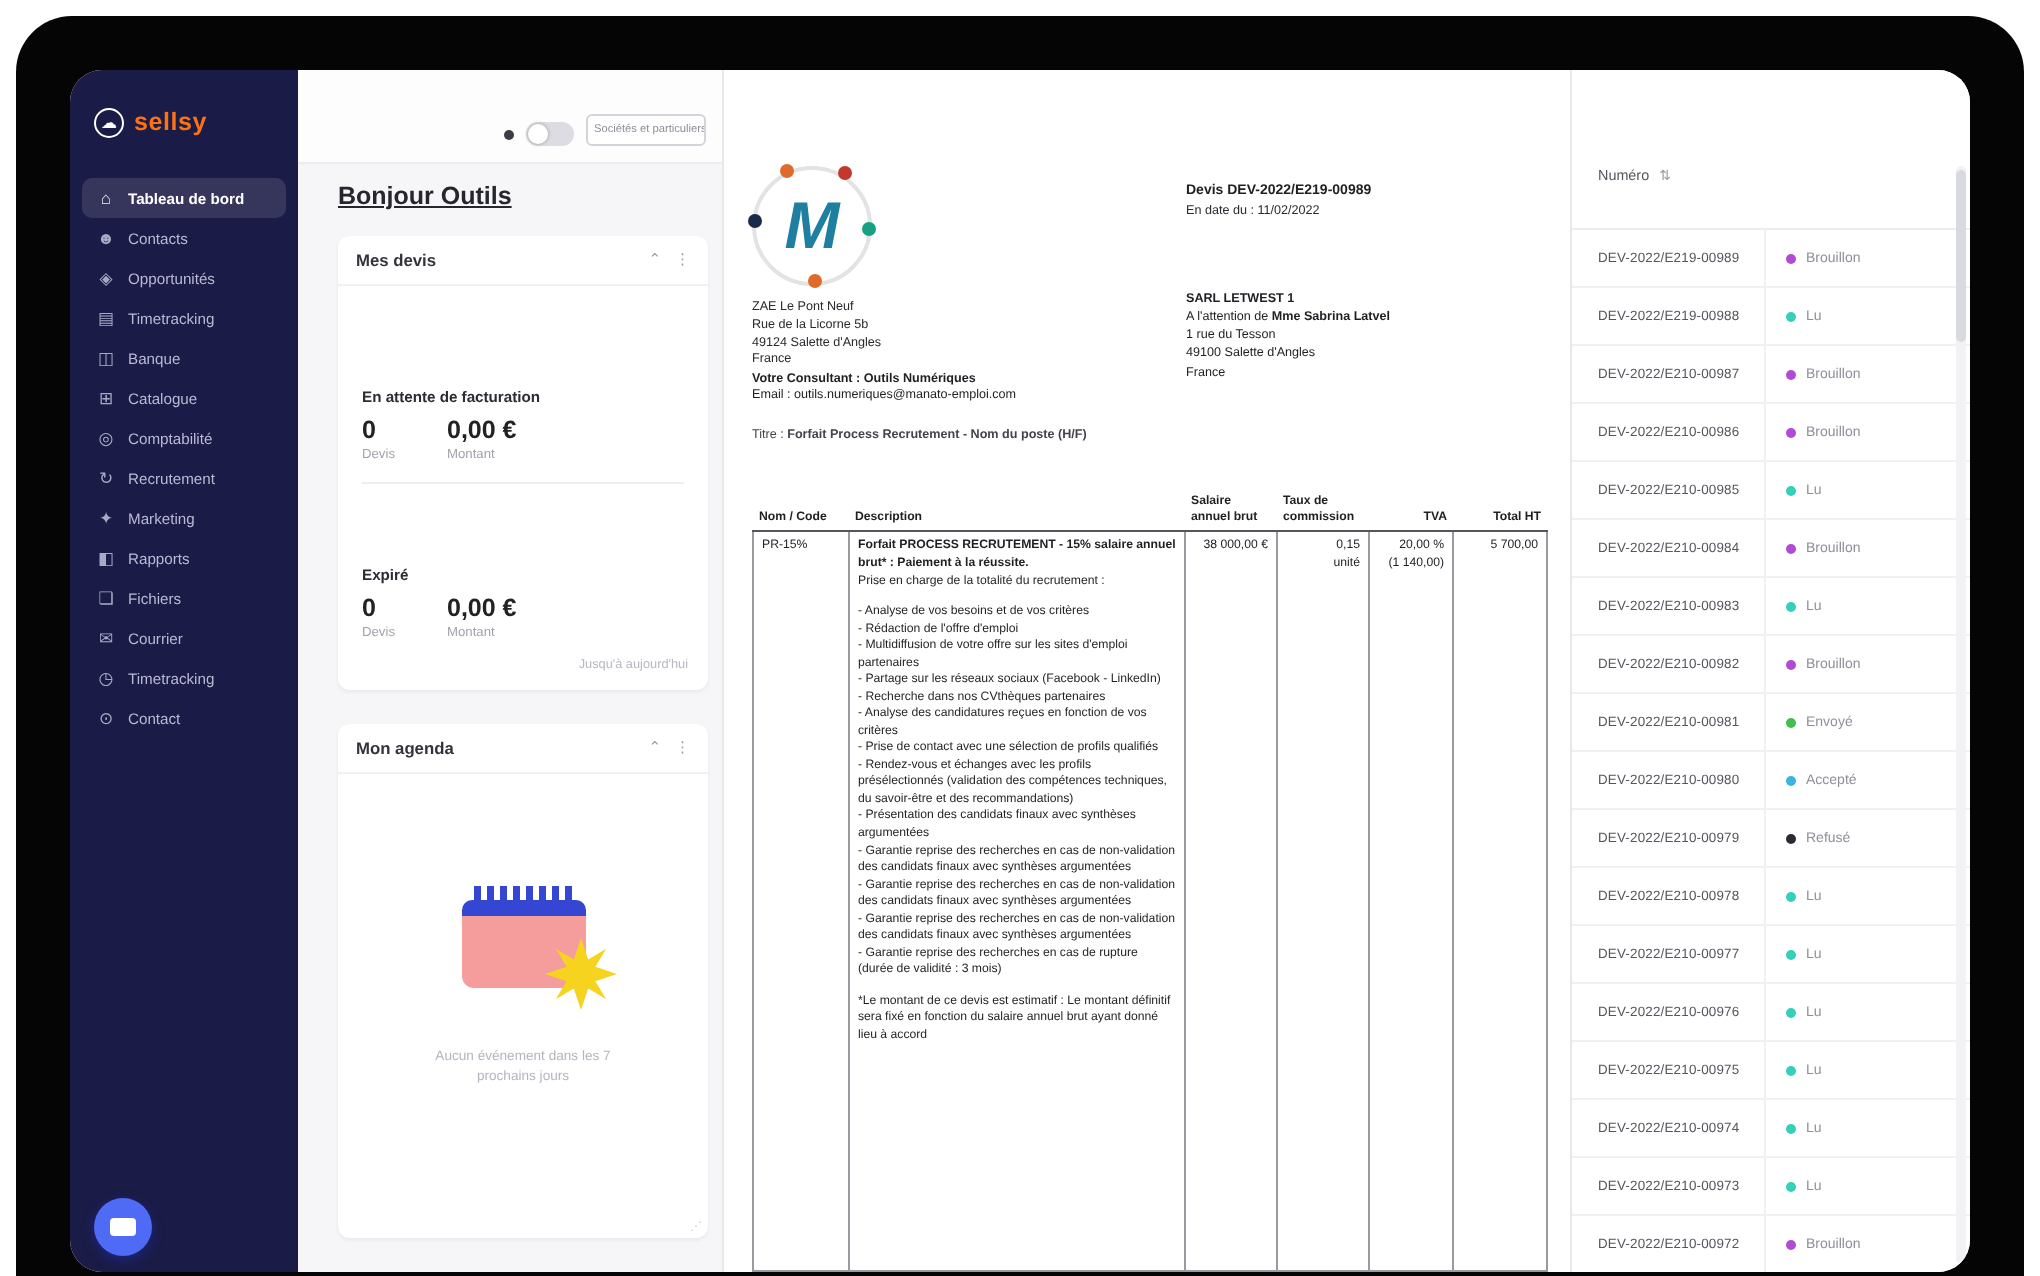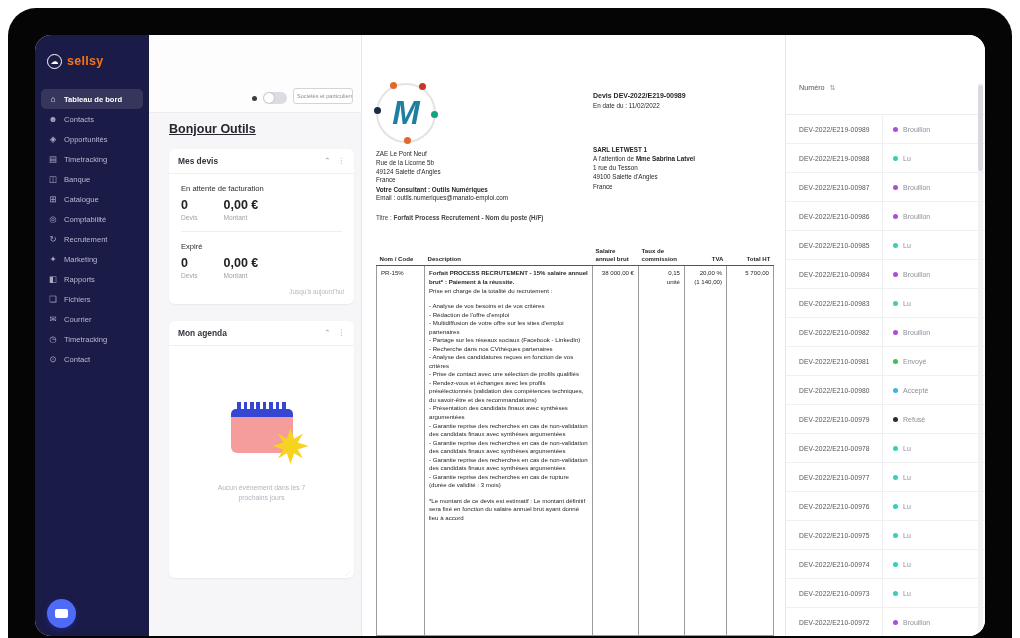--- a/index.html
+++ b/index.html
@@ -39,21 +39,21 @@
                padding:0 3px; white-space:nowrap; overflow:hidden; }
   .dash-body { padding:9px 7px 0 20px; }
   .greeting { font-size:12.5px; font-weight:bold; color:#26262e; margin-bottom:13px;text-decoration:underline; }
   .card { background:#fff; border-radius:6px; box-shadow:0 1px 2px rgba(20,20,40,.06);
           width:185px; margin-bottom:17px; position:relative; }
   .card-head { display:flex; align-items:flex-start; justify-content:space-between;
                padding:7px 9px; border-bottom:1px solid #f0f0f3; }
   .card-title { font-size:8.4px; font-weight:bold; color:#33333c; }
   .card-icons { display:flex; gap:7px; color:#9a9aa5; font-size:7.5px; }
   .devis-body { padding:10px 12px 0; }
-  .sec-label { font-size:7.6px; font-weight:normal; color:#2c2c34; margin-bottom:5px; }
+  .sec-label { font-size:7.6px; font-weight:bold; color:#2c2c34; margin-bottom:5px;margin-top:41px; }
   .sec-nums { display:flex; gap:26px; }
   .big-num { font-size:12.5px; font-weight:bold; color:#222; }
   .sub-lbl { font-size:6.6px; color:#a2a2ad; margin-top:2px; }
   .sec-div { border-top:1px solid #eeeef2; margin:10px 0; }
   .card-foot { text-align:right; font-size:6.4px; color:#b7b7c2; padding:9px 10px 9px; }
   .agenda-body { height:232px; display:flex; flex-direction:column; align-items:center;
                  padding-top:56px; }
   .cal { position:relative; width:62px; }
   .cal-teeth { height:7px; width:50px; margin:0 auto;
                background:repeating-linear-gradient(90deg,#3546d3 0 3.5px,transparent 3.5px 6.5px); }

